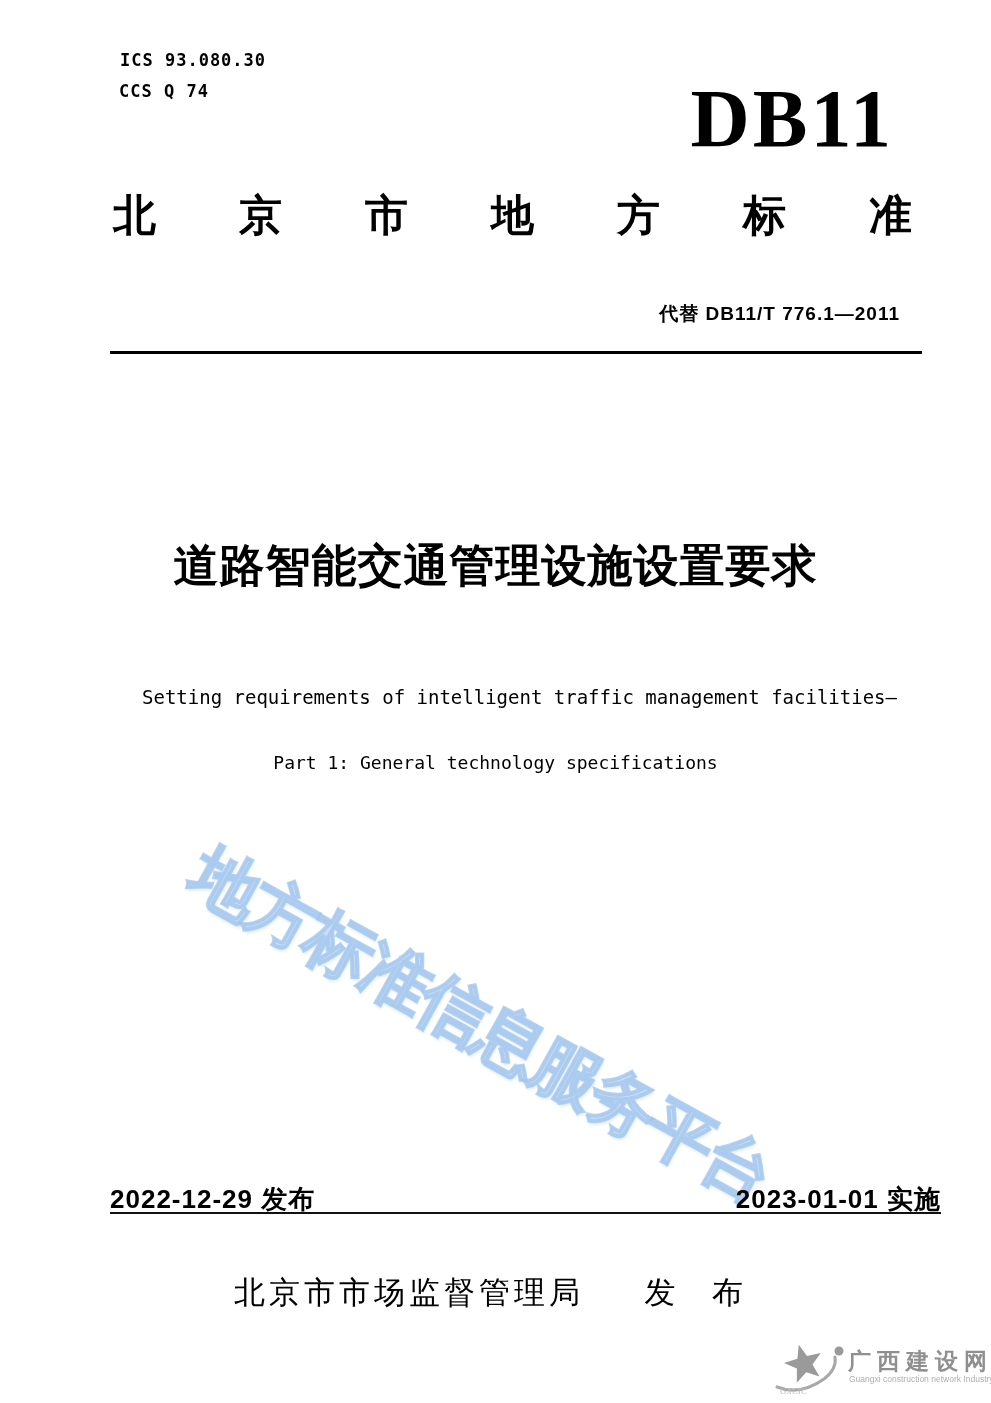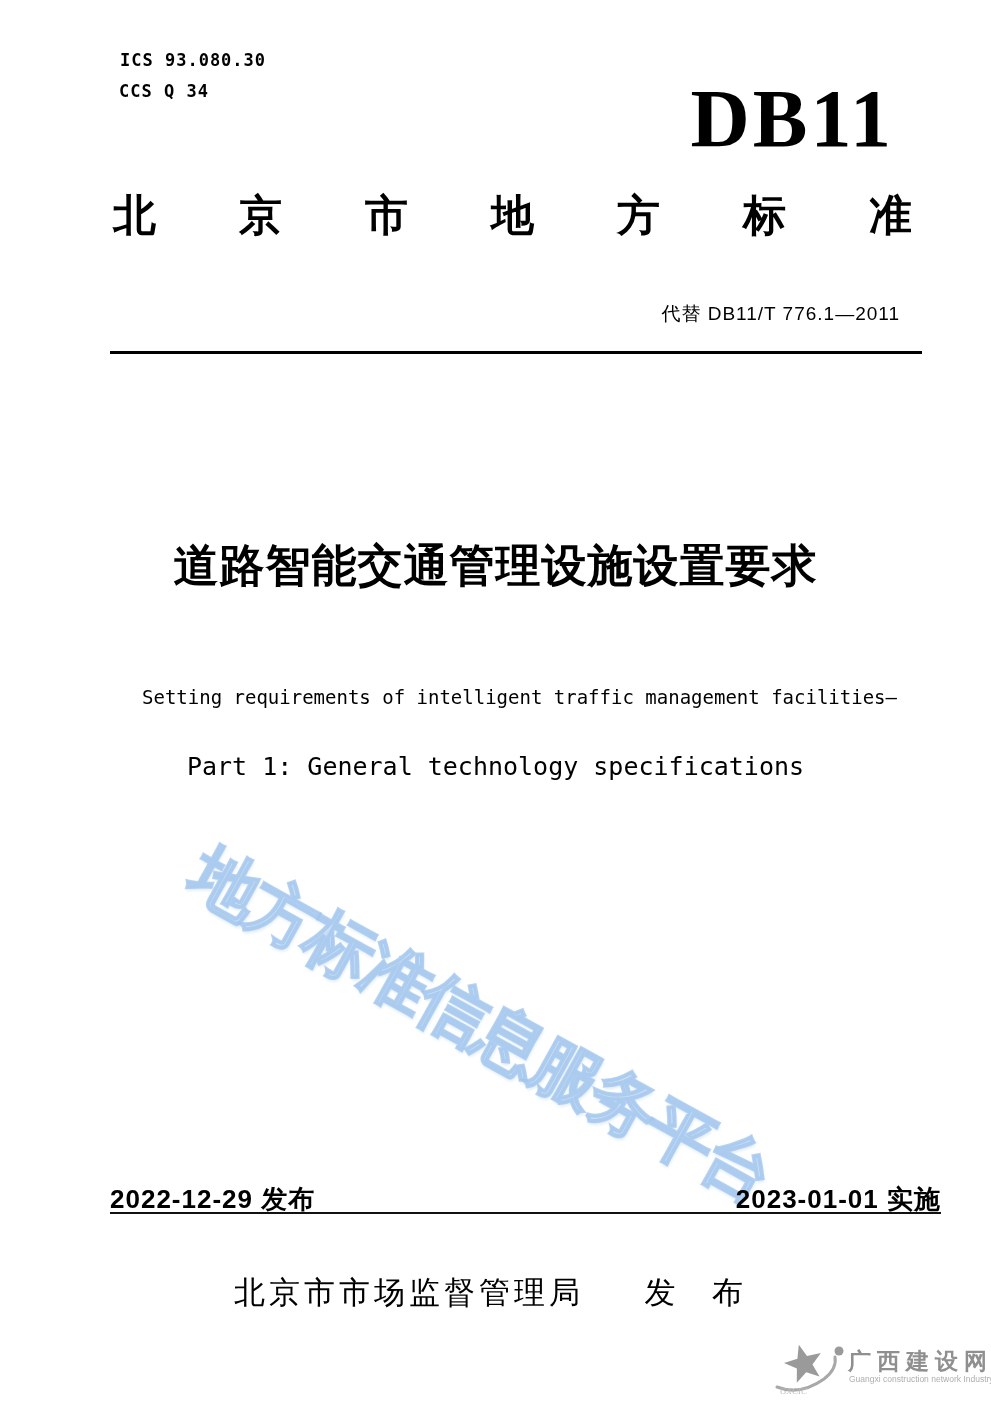--- a/index.html
+++ b/index.html
@@ -35,21 +35,21 @@
     letter-spacing:83px; white-space:nowrap;
     line-height:1.1;
   }
   .std-num {
     position:absolute; right:91px; top:268px;
     font-size:24px; font-weight:500; letter-spacing:1px;
     text-align:right; white-space:nowrap;
   }
   .std-replaces {
     position:absolute; right:91px; top:301px;
-    font-size:19px; font-weight:400; letter-spacing:1px;
+    font-size:19px; font-weight:700; letter-spacing:1px;
     text-align:right; white-space:nowrap;
   }
   .rule-top {
     position:absolute; left:110px; top:351px;
     width:812px; height:3px; background:#000;
   }
   .title-cn-1 {
     position:absolute; left:0; top:536px; width:100%;
     text-align:center; font-size:45px; font-weight:bold;
     letter-spacing:1px;
@@ -62,21 +62,21 @@
   .title-en-1 {
     position:absolute; left:0; top:686px; width:100%;
     text-align:center;
     font-family:"DejaVu Sans Mono", monospace;
     font-size:19px; font-weight:500;padding-left:48px;
   }
   .title-en-2 {
     position:absolute; left:0; top:752px; width:100%;
     text-align:center;
     font-family:"DejaVu Sans Mono", monospace;
-    font-size:25px; font-weight:500;
+    font-size:18px; font-weight:500;
   }
   .watermark {
     position:absolute; left:218px; top:828px;
     font-size:68px; font-weight:bold; white-space:nowrap;
     letter-spacing:-3px;
     transform:rotate(29deg); transform-origin:0 0;
     color:rgba(196,218,242,0.85);
     -webkit-text-stroke:2px rgba(160,196,238,0.75);
     text-shadow:2px 2px 3px rgba(210,228,248,0.7);
     pointer-events:none;
@@ -113,21 +113,21 @@
     position:absolute; left:79px; top:36px;
     font-size:8.5px; color:#aeaeae; white-space:nowrap;
   }
 </style>
 </head>
 <body>
 
 <div class="page">
 
   <div class="ics">ICS 93.080.30</div>
-  <div class="ccs">CCS Q 34</div>
+  <div class="ccs">CCS Q 74</div>
 
   <div class="db-logo">DB11</div>
 
   <div class="std-type">北京市地方标准</div>
 
   <div class="std-replaces">代替 DB11/T 776.1—2011</div>
 
   <div class="rule-top"></div>
 
   <div class="title-cn-1">道路智能交通管理设施设置要求</div>

